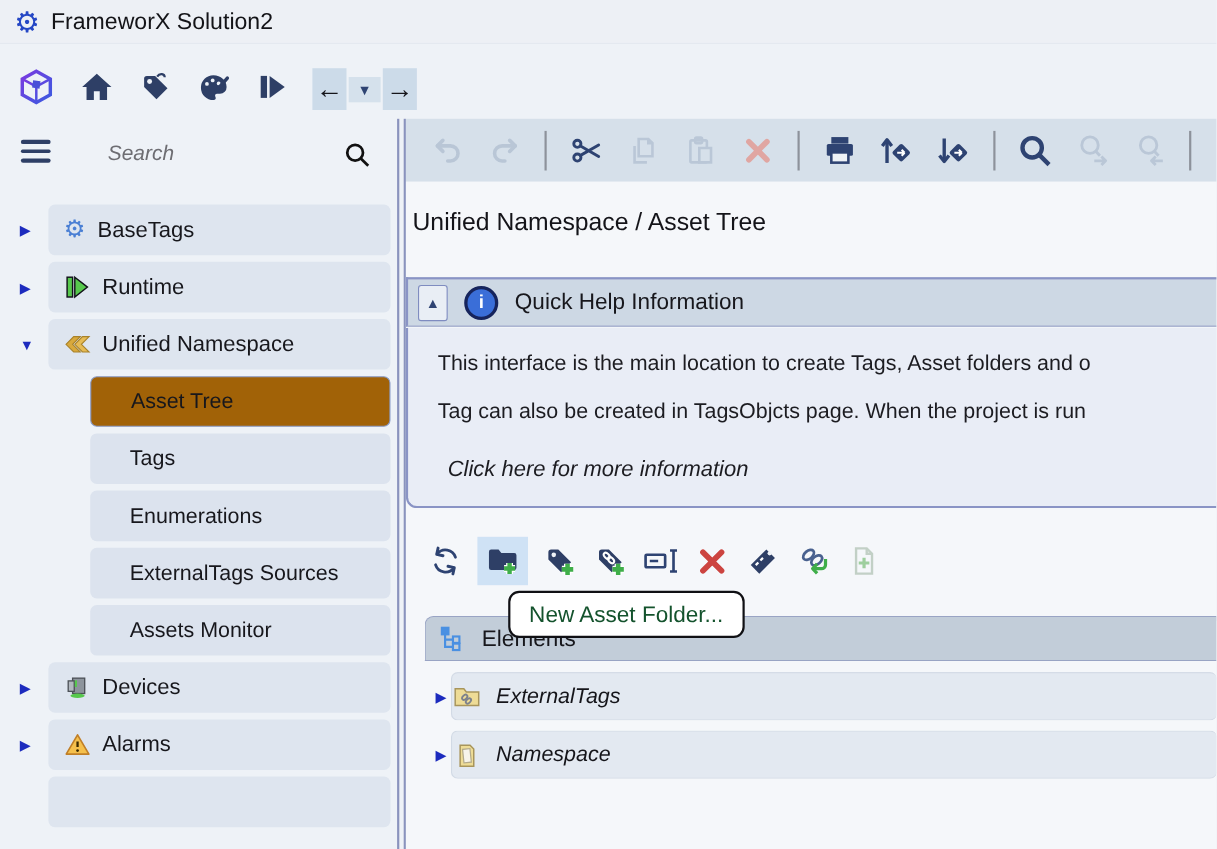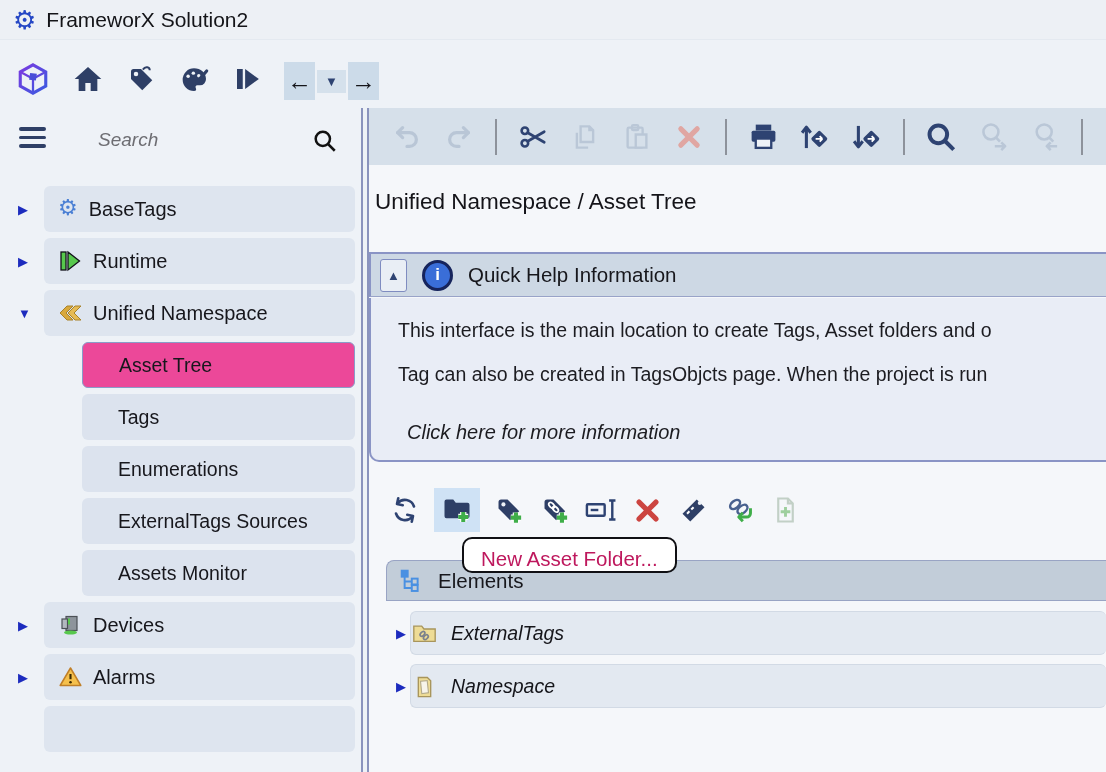--- a/index.html
+++ b/index.html
@@ -30,21 +30,21 @@
   .hamburger span { display:block; height:3.6px; background:#2e3f66; border-radius:2px; margin-bottom:5px; }
   .search-input { position:absolute; left:58px; top:8px; width:250px; height:40px; border:none; background:transparent;
                   font-family:"Liberation Sans", sans-serif; font-size:19px; padding-left:40px; outline:none; }
   .search-input::placeholder { font-style:italic; color:#6d6d72; opacity:1; }
   .search-ic { position:absolute; left:312px; top:16px; }
 
   .nav-row { position:relative; margin:0 3px 6px 44px; height:46px; background:#dee5ef; border-radius:6px;
              display:flex; align-items:center; gap:11px; padding-left:14px; font-size:20px; cursor:pointer; }
   .nav-row.first { margin-top:16px; }
   .nav-row.child { margin-left:82px; padding-left:36px; font-size:19.5px; background:#dce3ee; }
-  .nav-row.selected { background:#ec4899; border:1.5px solid #8a9cc9; }
+  .nav-row.selected { background:#a16207; border:1.5px solid #8a9cc9; }
   .tri { position:absolute; left:-26px; width:18px; font-size:13px; color:#1c2bbe; text-align:left; cursor:pointer; }
   .nav-ic { width:24px; height:24px; flex:0 0 auto; }
   .gear-small { font-size:22px; color:#4a7fd4; line-height:1; width:auto; }
   .partial-row { height:46px; }
 
   
   .splitter { position:absolute; left:361px; top:108px; bottom:0; width:8px;
               border-left:2px solid #8a93bd; border-right:2px solid #8a93bd; cursor:col-resize; }
 
   
@@ -63,31 +63,31 @@
                display:flex; align-items:center; gap:15px; padding-left:9px; }
   .collapse-btn { width:27px; height:33px; background:#e9eef5; border:1.5px solid #7f8cc0; border-radius:3px;
                   font-size:13px; color:#2e4372; display:flex; align-items:center; justify-content:center; cursor:pointer; }
   .info-badge { width:31px; height:31px; border-radius:50%; background:#3a6ed8; border:3px solid #16245c;
                 color:#fff; font-size:17px; font-weight:bold; display:flex; align-items:center; justify-content:center; }
   .qh-title { font-size:20.5px; color:#17171c; }
   .qh-body { position:absolute; left:369px; top:298px; right:0; height:164px; background:#e9edf6;
              border-left:2px solid #8a94c5; border-bottom:2.5px solid #8a94c5; border-bottom-left-radius:10px;
              padding:21px 0 0 27px; font-size:19.5px; color:#1c1c21; overflow:hidden; }
   .qh-body .hl { white-space:nowrap; margin-bottom:21px; }
-  .qh-link { display:inline-block; margin-left:9px; margin-top:14px; font-style:italic; font-size:20px; color:#1c1c21; cursor:pointer; }
+  .qh-link { display:inline-block; margin-left:9px; margin-top:9px; font-style:italic; font-size:20px; color:#1c1c21; cursor:pointer; }
 
   
   .action-row { position:absolute; left:388px; top:488px; height:44px; display:flex; align-items:center; gap:13px; }
   .abtn { position:relative; width:33px; height:38px; display:flex; align-items:center; justify-content:center; cursor:pointer; }
   .abtn.hovered { width:46px; height:44px; background:#cfe2f5; }
   .abtn.disabled { cursor:default; }
 
   
   .tooltip { position:absolute; left:462px; top:537px; background:#fff; border:2.5px solid #101014; border-radius:10px;
-             padding:8px 17px 0; font-size:20.5px; color:#be185d; z-index:20; }
+             padding:8px 17px 7px; font-size:20.5px; color:#14532d; z-index:20; }
 
   
   .el-header { position:absolute; left:386px; top:560px; right:0; height:41px; background:#c2cdd9;
                border:1.5px solid #99a4c4; border-right:none; border-top-left-radius:8px;
                display:flex; align-items:center; gap:13px; padding-left:12px; font-size:20.5px; color:#17171c; z-index:5; }
   .el-row { position:absolute; left:410px; right:0; height:44px; background:#e3e9f1; border:1px solid #d2dae5;
             border-right:none; border-radius:6px; display:flex; align-items:center; gap:13px; cursor:pointer; }
   .el-row .lbl { font-style:italic; font-size:19.5px; color:#15151a; }
   .el-tri { position:absolute; left:396px; font-size:13px; color:#1c2bbe; cursor:pointer; z-index:4; }
 </style>

